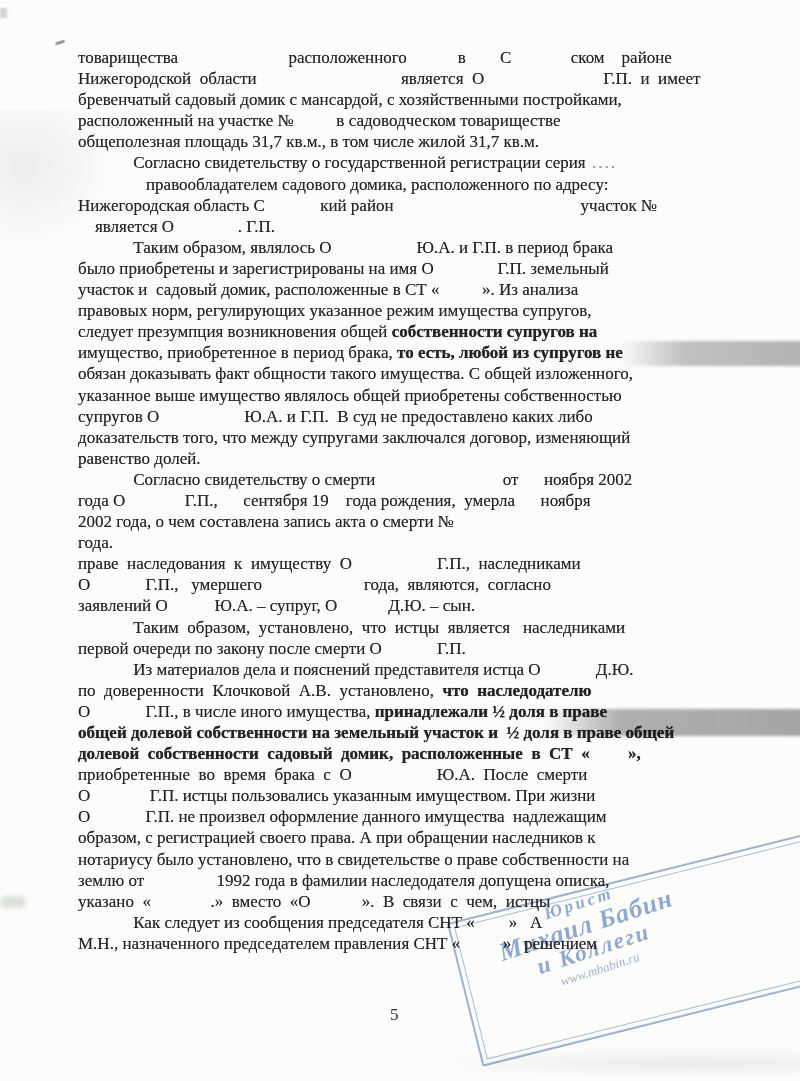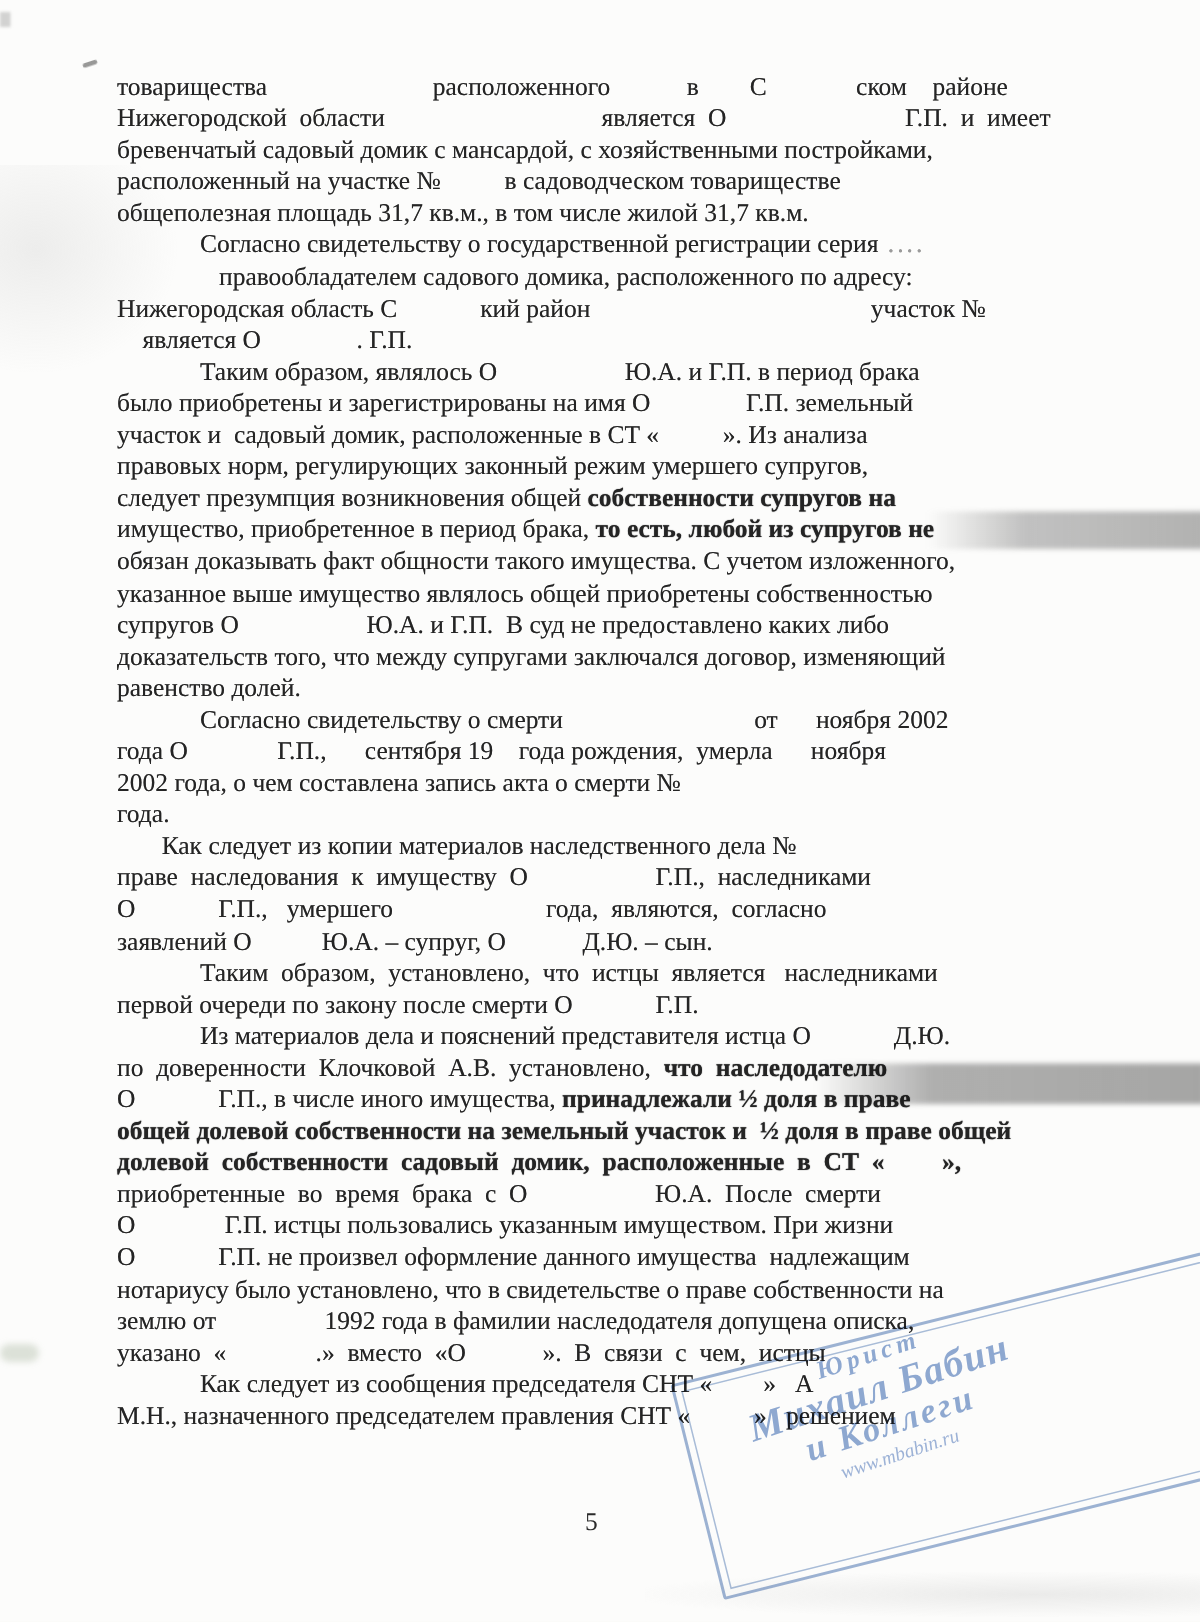--- a/index.html
+++ b/index.html
@@ -98,46 +98,46 @@
       <div class="line"><span>бревенчатый садовый домик с мансардой, с хозяйственными постройками,</span></div>
       <div class="line"><span>расположенный на участке №          в садоводческом товариществе</span></div>
       <div class="line"><span>общеполезная площадь 31,7 кв.м., в том числе жилой 31,7 кв.м.</span></div>
       <div class="line"><span>             Согласно свидетельству о государственной регистрации серия</span><span class="l"> ....</span></div>
       <div class="line"><span>                правообладателем садового домика, расположенного по адресу:</span></div>
       <div class="line"><span>Нижегородская область С             кий район                                            участок №</span></div>
       <div class="line"><span>    является О               . Г.П.</span></div>
       <div class="line"><span>             Таким образом, являлось О                    Ю.А. и Г.П. в период брака</span></div>
       <div class="line"><span>было приобретены и зарегистрированы на имя О               Г.П. земельный</span></div>
       <div class="line"><span>участок и  садовый домик, расположенные в СТ «          ». Из анализа</span></div>
-      <div class="line"><span>правовых норм, регулирующих законный режим умершего супругов,</span></div>
+      <div class="line"><span>правовых норм, регулирующих указанное режим имущества супругов,</span></div>
       <div class="line"><span>следует презумпция возникновения общей </span><span class="b">собственности супругов на</span></div>
       <div class="line"><span>имущество, приобретенное в период брака, </span><span class="b">то есть, любой из супругов не</span></div>
-      <div class="line"><span>обязан доказывать факт общности такого имущества. С учетом изложенного,</span></div>
+      <div class="line"><span>обязан доказывать факт общности такого имущества. С общей изложенного,</span></div>
       <div class="line"><span>указанное выше имущество являлось общей приобретены собственностью</span></div>
       <div class="line"><span>супругов О                    Ю.А. и Г.П.  В суд не предоставлено каких либо</span></div>
       <div class="line"><span>доказательств того, что между супругами заключался договор, изменяющий</span></div>
       <div class="line"><span>равенство долей.</span></div>
       <div class="line"><span>             Согласно свидетельству о смерти                              от      ноября 2002</span></div>
       <div class="line"><span>года О              Г.П.,      сентября 19    года рождения,  умерла      ноября</span></div>
       <div class="line"><span>2002 года, о чем составлена запись акта о смерти №</span></div>
       <div class="line"><span>года.</span></div>
-      <div class="line"><span>       Как следует из копии материалов наследственного дела №</span></div>
       <div class="line"><span>праве  наследования  к  имуществу  О                    Г.П.,  наследниками</span></div>
       <div class="line"><span>О             Г.П.,   умершего                        года,  являются,  согласно</span></div>
       <div class="line"><span>заявлений О           Ю.А. – супруг, О            Д.Ю. – сын.</span></div>
       <div class="line"><span>             Таким  образом,  установлено,  что  истцы  является   наследниками</span></div>
       <div class="line"><span>первой очереди по закону после смерти О             Г.П.</span></div>
       <div class="line"><span>             Из материалов дела и пояснений представителя истца О             Д.Ю.</span></div>
       <div class="line"><span>по  доверенности  Клочковой  А.В.  установлено,  </span><span class="b">что  наследодателю</span></div>
       <div class="line"><span>О             Г.П., в числе иного имущества, </span><span class="b">принадлежали ½ доля в праве</span></div>
       <div class="line"><span class="b">общей долевой собственности на земельный участок и  ½ доля в праве общей</span></div>
       <div class="line"><span class="b">долевой  собственности  садовый  домик,  расположенные  в  СТ  «         »,</span></div>
       <div class="line"><span>приобретенные  во  время  брака  с  О                    Ю.А.  После  смерти</span></div>
       <div class="line"><span>О              Г.П. истцы пользовались указанным имуществом. При жизни</span></div>
       <div class="line"><span>О             Г.П. не произвел оформление данного имущества  надлежащим</span></div>
+      <div class="line"><span>образом, с регистрацией своего права. А при обращении наследников к</span></div>
       <div class="line"><span>нотариусу было установлено, что в свидетельстве о праве собственности на</span></div>
       <div class="line"><span>землю от                 1992 года в фамилии наследодателя допущена описка,</span></div>
       <div class="line"><span>указано  «              .»  вместо  «О            ».  В  связи  с  чем,  истцы</span></div>
       <div class="line"><span>             Как следует из сообщения председателя СНТ «        »   А</span></div>
       <div class="line"><span>М.Н., назначенного председателем правления СНТ «          »   решением</span></div>
     </div>
 
   <div class="streak streak1"></div>
   <div class="streak streak2"></div>
   <div class="smudge-left mark"></div>

